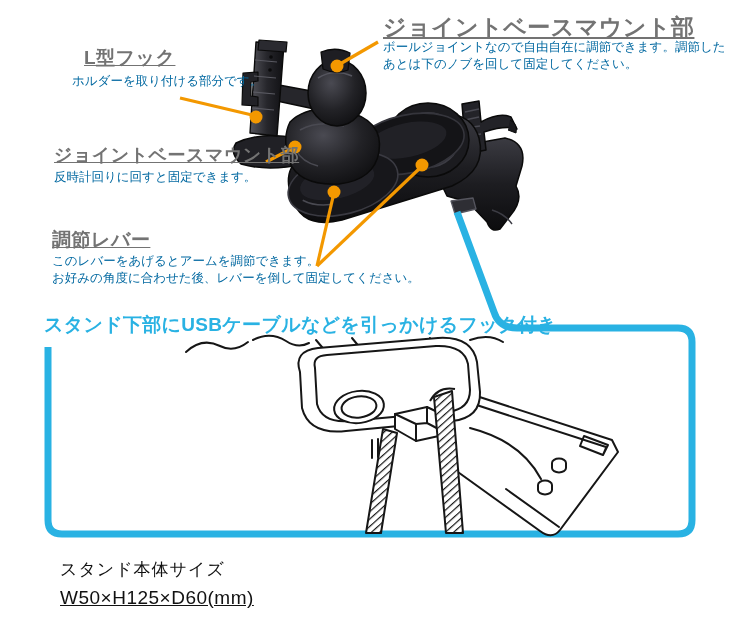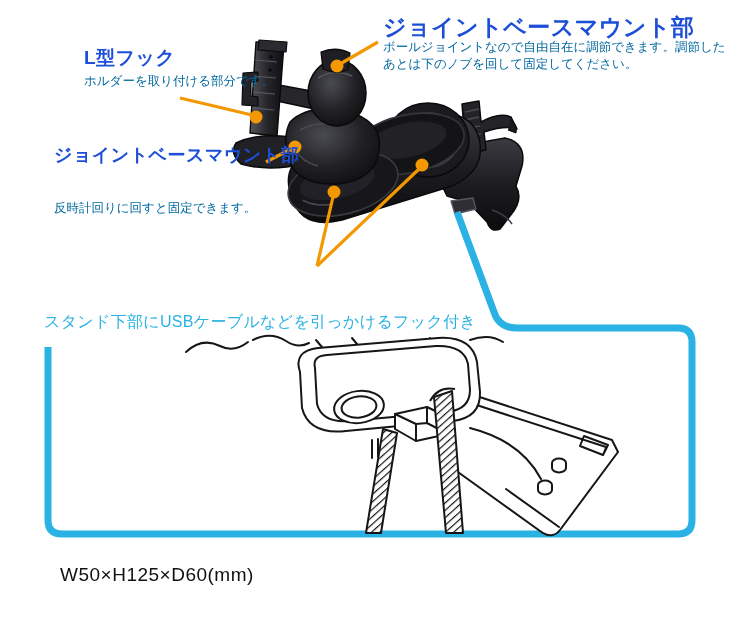--- a/index.html
+++ b/index.html
@@ -1,38 +1,38 @@
 <!DOCTYPE html>
 <html><head>
 <meta charset="utf-8">
 <style>
   html,body{margin:0;padding:0;background:#fff;}
   .canvas{
     position:relative;width:740px;height:640px;background:#ffffff;overflow:hidden;
     font-family:"Liberation Sans","DejaVu Sans",sans-serif;color:#1a1a1a;
   }
   .art{position:absolute;left:0;top:0;width:740px;height:640px;}
-  .callout-title{position:absolute;font-weight:bold;color:#1d4ed8;letter-spacing:.5px;white-space:nowrap;}
+  .callout-title{position:absolute;font-weight:bold;color:#737373;letter-spacing:.5px;white-space:nowrap;text-decoration:underline;}
   .t-main{font-size:23px;}
   .t-sub{font-size:18px;}
   .callout-desc{position:absolute;font-size:12.5px;line-height:1.36;color:#0369a1;white-space:pre-line;}
   .feature-title{
-    position:absolute;left:44px;top:312px;font-size:16px;font-weight:normal;
+    position:absolute;left:44px;top:312px;font-size:19px;font-weight:bold;
     color:#29b2e3;letter-spacing:.3px;white-space:nowrap;
   }
   .size-caption{position:absolute;left:60px;top:558px;color:#111;}
   .size-caption .lbl{font-size:17px;font-weight:500;letter-spacing:1px;}
-  .size-caption .val{font-size:19px;font-weight:500;margin-top:6px;letter-spacing:.5px;}
+  .size-caption .val{font-size:19px;font-weight:500;margin-top:6px;letter-spacing:.5px;text-decoration:underline;}
   
   #cb-jb-title{left:383px;top:12px;}
   #cb-jb-desc{left:383px;top:39px;}
   #cb-lh-title{left:84px;top:45px;font-size:19px;}
-  #cb-lh-desc{left:84px;top:73px;}
+  #cb-lh-desc{left:72px;top:73px;}
   #cb-bk-title{left:54px;top:143px;}
-  #cb-bk-desc{left:54px;top:169px;margin-top:31px;}
+  #cb-bk-desc{left:54px;top:169px;}
   #cb-al-title{left:52px;top:227px;font-size:19px;}
   #cb-al-desc{left:52px;top:253px;}
 </style>
 </head>
 <body>
 
 <div class="canvas">
 
   <svg class="art" viewBox="0 0 740 640">
     <defs>
@@ -162,20 +162,24 @@
   <div class="callout-title t-main" id="cb-jb-title">ジョイントベースマウント部</div>
   <div class="callout-desc" id="cb-jb-desc">ボールジョイントなので自由自在に調節できます。調節した
 あとは下のノブを回して固定してください。</div>
 
   <div class="callout-title t-sub" id="cb-lh-title">L型フック</div>
   <div class="callout-desc" id="cb-lh-desc">ホルダーを取り付ける部分です。</div>
 
   <div class="callout-title t-sub" id="cb-bk-title">ジョイントベースマウント部</div>
   <div class="callout-desc" id="cb-bk-desc">反時計回りに回すと固定できます。</div>
 
+  <div class="callout-title t-sub" id="cb-al-title">調節レバー</div>
+  <div class="callout-desc" id="cb-al-desc">このレバーをあげるとアームを調節できます。
+お好みの角度に合わせた後、レバーを倒して固定してください。</div>
 
   <div class="feature-title">スタンド下部にUSBケーブルなどを引っかけるフック付き</div>
 
   <div class="size-caption">
+    <div class="lbl">スタンド本体サイズ</div>
     <div class="val">W50×H125×D60(mm)</div>
   </div>
 
 </div>
 
 </body></html>

